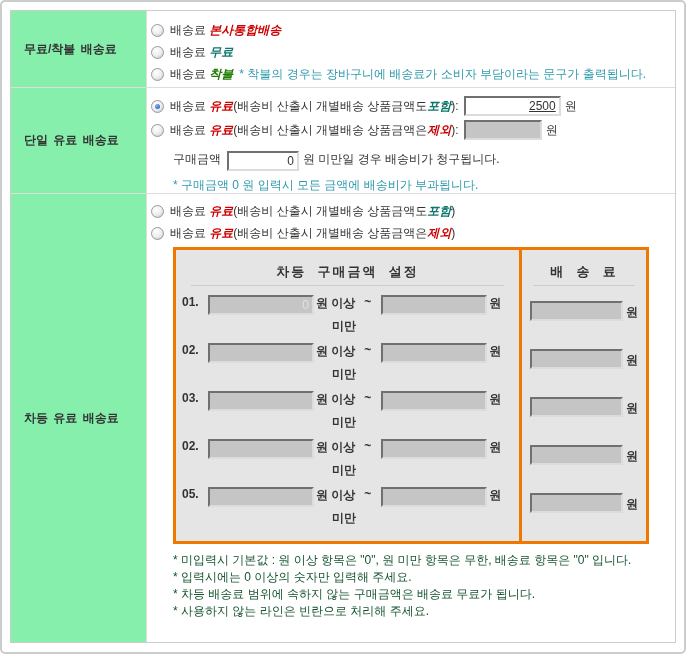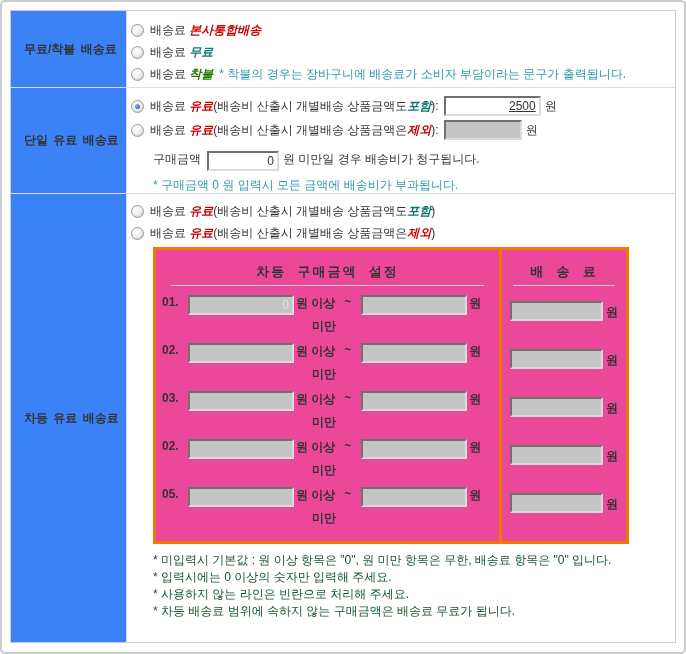--- a/index.html
+++ b/index.html
@@ -17,22 +17,22 @@
   .settings-table {
     width:100%; height:633px;
     border:1px solid #ccc;
     display:flex; flex-direction:column;
   }
   .t-row { display:flex; border-bottom:1px solid #ddd; }
   .t-row:last-child { border-bottom:none; flex:1; }
   .row-free   { height:77px; }
   .row-single { height:106px; }
   .cell-label {
-    width:116px; flex:none;
-    background:#3b82f6; border-right:1px solid #ddd;
+    width:136px; flex:none;
+    background:#86efac; border-right:1px solid #ddd;
     display:flex; align-items:center;
     padding-left:13px;
     font-weight:bold; color:#333; letter-spacing:0px; word-spacing:2px;
   }
   .cell-content { flex:1; position:relative; }
   .row-free   .cell-content { padding:8px 0 0 4px; }
   .row-single .cell-content { padding:6px 0 0 4px; }
   .row-tier   .cell-content { padding:6px 0 0 4px; }
 
   .opt-line { display:flex; align-items:center; height:22px; white-space:nowrap; }
@@ -73,21 +73,21 @@
   .opt-line .tb { margin:0 4px 0 5px; }
 
   .purchase-line { display:flex; margin:9px 0 0 22px; height:22px; white-space:nowrap; }
   .purchase-line .tb { width:72px; margin:0 4px 0 6px; }
   .sub-note { margin:4px 0 0 22px; }
 
   
   .tier-box {
     width:476px; margin:3px 0 0 22px;
     border:3px solid #f07800;
-    display:flex; background:#ec4899;
+    display:flex; background:#e5e5e5;
   }
   .tier-left { flex:1; }
   .tier-right { width:127px; flex:none; border-left:3px solid #f07800; }
   .panel-header {
     text-align:center; font-weight:bold; font-size:13px;
     padding-top:13px; letter-spacing:2px; height:29px; color:#333;
     white-space:pre;
   }
   .panel-divider { border-top:1px solid #ccc; margin:6px 15px 0; }
   .tier-rows-left { padding:9px 0 4px 6px; }
@@ -287,21 +287,21 @@
                 <input class="tb gray" disabled="" value="" style="">
                 <span class="lbl-won">원</span>
               </div>
             </div>
           </div>
         </div>
 
         <div class="footnotes">
           <div class="footnote">* 미입력시 기본값 : 원 이상 항목은 "0", 원 미만 항목은 무한, 배송료 항목은 "0" 입니다.</div>
           <div class="footnote">* 입력시에는 0 이상의 숫자만 입력해 주세요.</div>
+          <div class="footnote">* 차등 배송료 범위에 속하지 않는 구매금액은 배송료 무료가 됩니다.</div>
           <div class="footnote">* 사용하지 않는 라인은 빈란으로 처리해 주세요.</div>
-          <div class="footnote">* 차등 배송료 범위에 속하지 않는 구매금액은 배송료 무료가 됩니다.</div>
         </div>
 
       </div>
     </div>
 
   </div>
 </div>
 
 </body></html>

